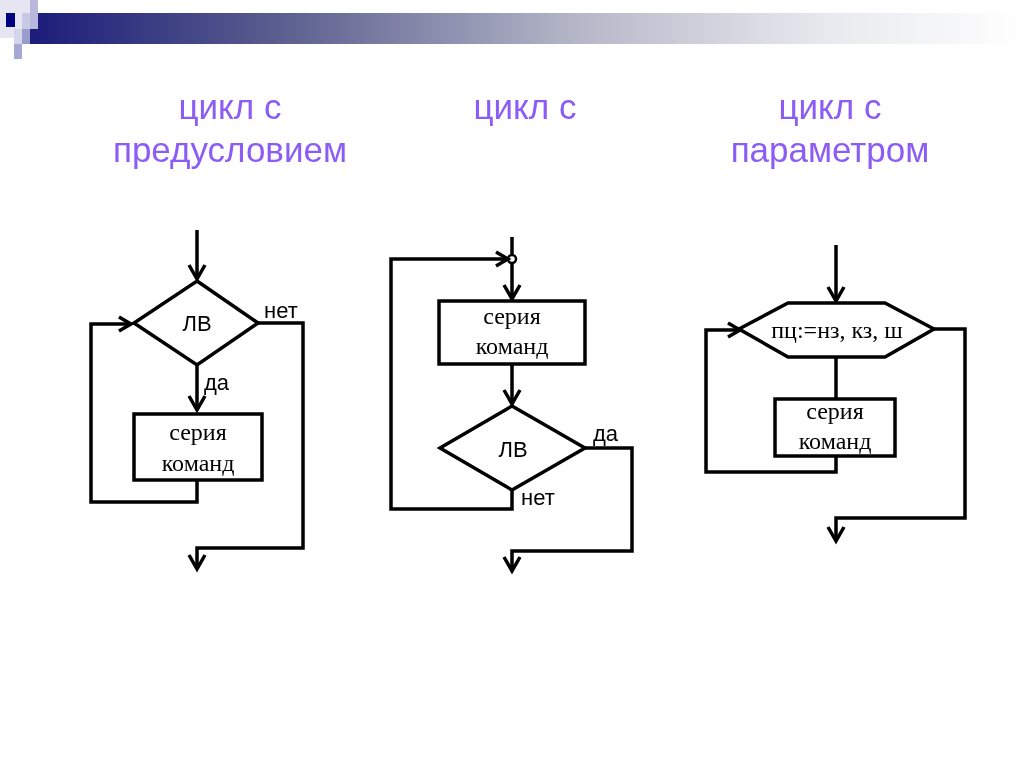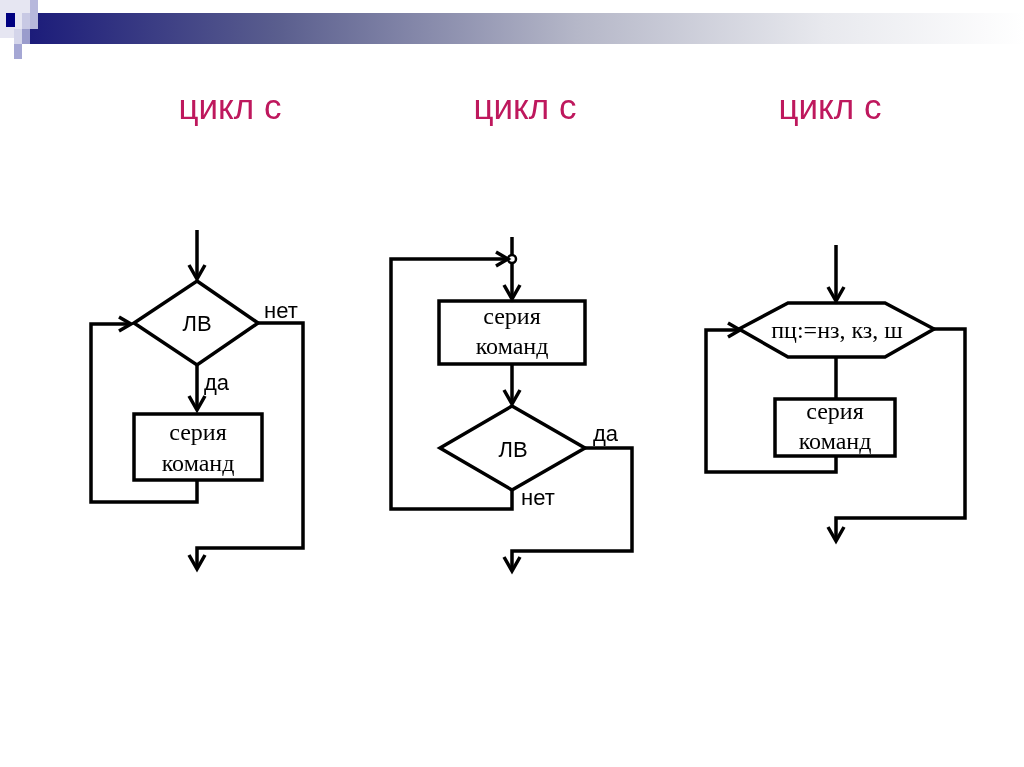--- a/index.html
+++ b/index.html
@@ -1,46 +1,48 @@
 <!DOCTYPE html>
 <html><head>
 <meta charset="utf-8">
 <style>
   html, body { margin:0; padding:0; background:#fff; }
   body { width:1024px; height:767px; position:relative; overflow:hidden; font-family:"Liberation Sans", sans-serif; }
   .deco { position:absolute; }
   .bar { position:absolute; left:30px; top:13px; width:994px; height:31px;
          background: linear-gradient(to right, #1c1c7a 0%, #5a5e8e 25%, #b5b7c8 55%, #e8e9ee 80%, #ffffff 100%); }
-  .title { position:absolute; text-align:center; font-size:35px; line-height:43px; color:#be185d; }
+  .title { position:absolute; text-align:center; font-size:35px; line-height:43px; color:#8b5cf6; }
   svg { position:absolute; left:0; top:0; }
   .box-text { font-family:"Liberation Serif", serif; font-size:24px; }
   .lbl { font-family:"Liberation Sans", sans-serif; font-size:22px; }
 </style>
 </head>
 <body>
 
 <div class="deco">
   <div class="bar"></div>
   <div class="deco" style="left:0;top:0;width:30px;height:38px;background:#e6e6f2;"></div>
   <div class="deco" style="left:6px;top:13px;width:9px;height:14px;background:#000080;"></div>
   <div class="deco" style="left:22px;top:13px;width:16px;height:16px;background:#c8c9e4;"></div>
   <div class="deco" style="left:30px;top:0;width:8px;height:29px;background:#b7b8dc;"></div>
   <div class="deco" style="left:14px;top:29px;width:16px;height:15px;background:#d4d5ea;"></div>
   <div class="deco" style="left:22px;top:29px;width:8px;height:15px;background:#9a9ccc;"></div>
   <div class="deco" style="left:14px;top:44px;width:8px;height:15px;background:#a5a7d4;"></div>
 </div>
 
 <div class="title" style="left:80px;top:85px;width:300px;">
   <div>цикл с</div>
+  <div>предусловием</div>
 </div>
 <div class="title" style="left:375px;top:85px;width:300px;">
   <div>цикл с</div>
 </div>
 <div class="title" style="left:680px;top:85px;width:300px;">
   <div>цикл с</div>
+  <div>параметром</div>
 </div>
 
 <svg width="1024" height="767" viewBox="0 0 1024 767" fill="none" stroke="#000" stroke-width="3.5" stroke-linejoin="miter">
 
   <g>
     <line x1="197" y1="230" x2="197" y2="278"></line>
     <polyline points="189,265 197,279 205,265"></polyline>
     <polygon points="197,281 258,323 197,365 134,323"></polygon>
     <text x="197" y="331" text-anchor="middle" class="lbl" fill="#000" stroke="none">ЛВ</text>
     <line x1="197" y1="365" x2="197" y2="410"></line>

